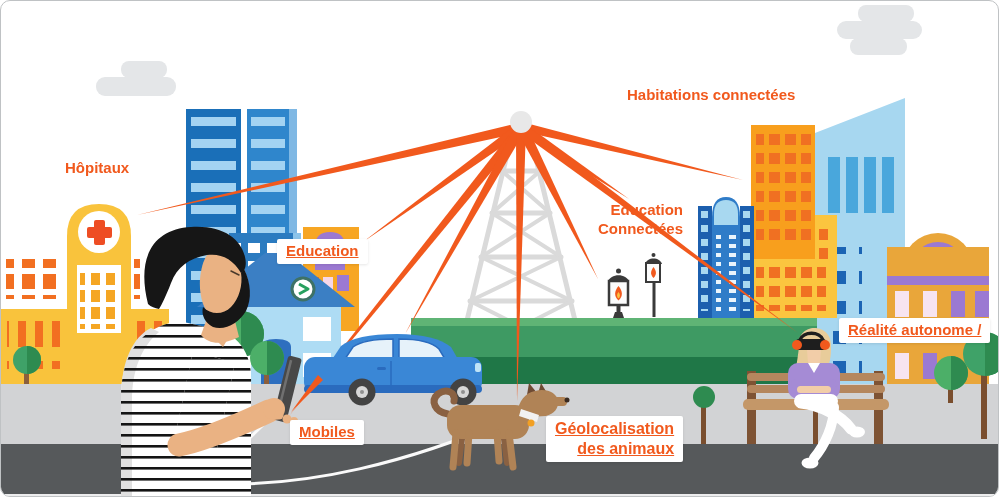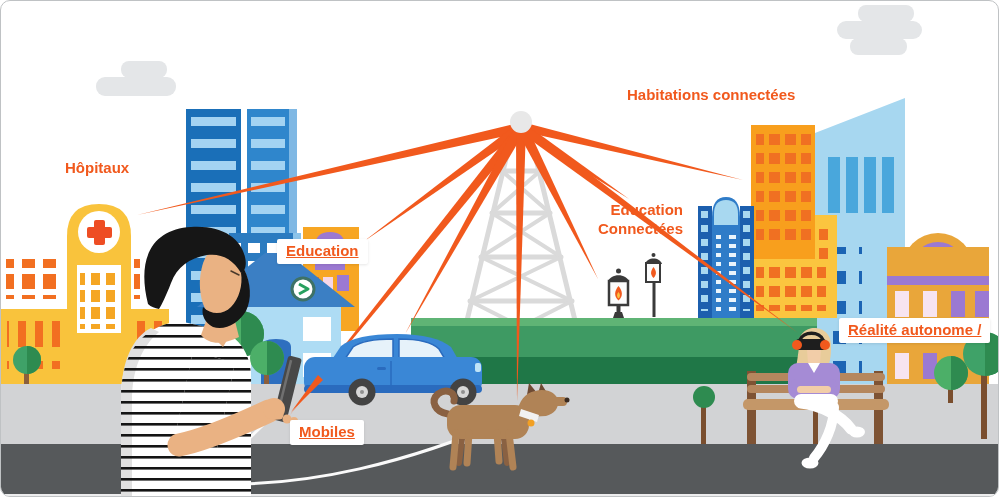--- a/index.html
+++ b/index.html
@@ -354,18 +354,22 @@
 <div class="label" style="left:597px;top:200px">
   <div>Education</div>
   <div>Connectées</div>
 </div>
 
 <div class="label boxed" style="left:276px;top:238px">Education</div>
 
 
 <div class="label boxed" style="left:289px;top:419px">Mobiles</div>
 
+<div class="label boxed big" style="left:545px;top:415px">
+  <div>Géolocalisation</div>
+  <div>des animaux</div>
+</div>
 
 <div class="label boxed" style="left:838px;top:317px">
   <div>Réalité autonome /</div>
 </div>
 
 </div>
 
 </body></html>

